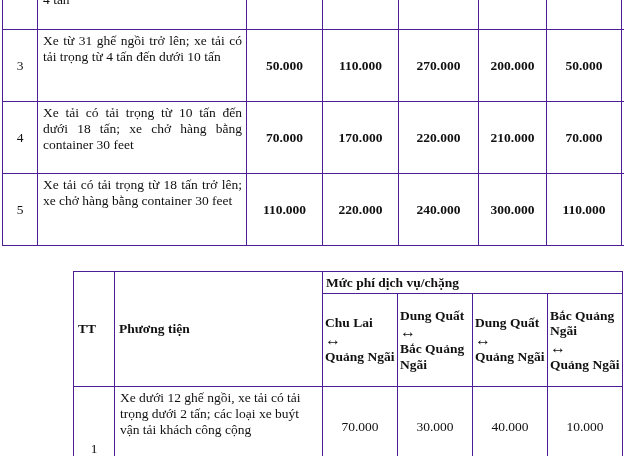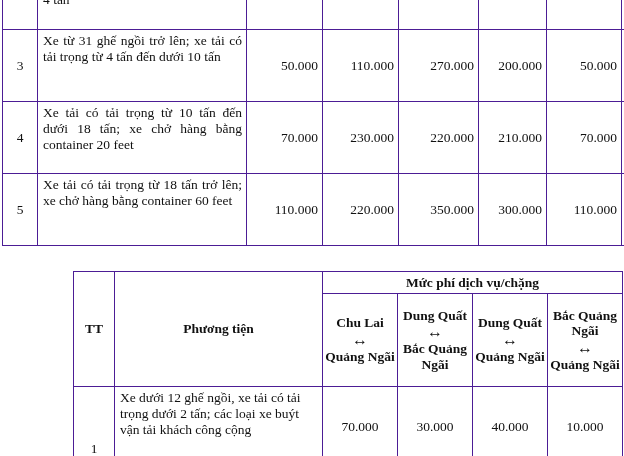--- a/index.html
+++ b/index.html
@@ -55,22 +55,23 @@
     text-align: center;
   }
   #table-fees-primary td.c-desc {
     width: 199px;
     text-align: justify;
     text-align-last: left;
     padding: 3px 4px 3px 5px;
     vertical-align: top;
   }
   #table-fees-primary td.c-val {
-    text-align: right;
+    text-align: center;
     white-space: nowrap;
+    font-weight: bold;
   }
   #table-fees-primary td.v1 { width: 67px; }
   #table-fees-primary td.v2 { width: 67px; }
   #table-fees-primary td.v3 { width: 71px; }
   #table-fees-primary td.v4 { width: 59px; margin-left: 36px; }
   #table-fees-primary td.v5 { width: 66px; }
   #table-fees-primary td.v6 { width: 66px; }
 
   #table-fees-primary tr.r-top td    { height: 66px; }
   #table-fees-primary tr.r-std td    { height: 65px; }
@@ -80,21 +81,21 @@
     left: 73px;
     top: 271px;
     width: 550px;
   }
   #table-fees-secondary td,
   #table-fees-secondary th {
     font-size: 13.5px;
   }
   #table-fees-secondary th {
     font-weight: bold;
-    text-align: center;
+    text-align: left;
     font-size: 13.5px;
   }
   #table-fees-secondary th.h-tt       { width: 32px; }
   #table-fees-secondary th.h-vehicle  { width: 199px; margin-left: 6px; }
   #table-fees-secondary th.h-route-a  { width: 66px; }
   #table-fees-secondary th.h-route-b  { width: 90px; }
   #table-fees-secondary th.h-route-c  { width: 68px; }
   #table-fees-secondary th.h-route-d  { width: 94px; }
 
   #table-fees-secondary th.h-group {
@@ -162,35 +163,35 @@
         <td class="c-val v1">50.000</td>
         <td class="c-val v2">110.000</td>
         <td class="c-val v3">270.000</td>
         <td class="c-val v4">200.000</td>
         <td class="c-val v5">50.000</td>
         <td class="c-val v6">120.000</td>
       </tr>
 
       <tr class="r-std">
         <td class="c-idx">4</td>
-        <td class="c-desc">Xe tải có tải trọng từ 10 tấn đến dưới 18 tấn; xe chở hàng bằng container 20 feet</td>
+        <td class="c-desc">Xe tải có tải trọng từ 10 tấn đến dưới 18 tấn; xe chở hàng bằng container 30 feet</td>
         <td class="c-val v1">70.000</td>
-        <td class="c-val v2">230.000</td>
+        <td class="c-val v2">170.000</td>
         <td class="c-val v3">220.000</td>
         <td class="c-val v4">210.000</td>
         <td class="c-val v5">70.000</td>
         <td class="c-val v6">150.000</td>
       </tr>
 
       <tr class="r-std">
         <td class="c-idx">5</td>
-        <td class="c-desc">Xe tải có tải trọng từ 18 tấn trở lên; xe chở hàng bằng container 60 feet</td>
+        <td class="c-desc">Xe tải có tải trọng từ 18 tấn trở lên; xe chở hàng bằng container 30 feet</td>
         <td class="c-val v1">110.000</td>
         <td class="c-val v2">220.000</td>
-        <td class="c-val v3">350.000</td>
+        <td class="c-val v3">240.000</td>
         <td class="c-val v4">300.000</td>
         <td class="c-val v5">110.000</td>
         <td class="c-val v6">240.000</td>
       </tr>
 
     </tbody>
   </table>
 
   <table id="table-fees-secondary" class="doc-table">
     <thead>

